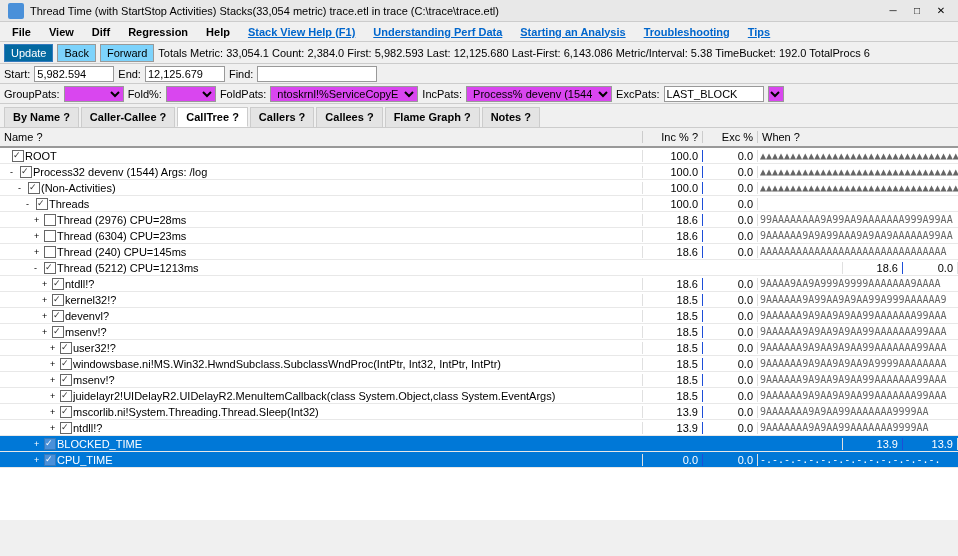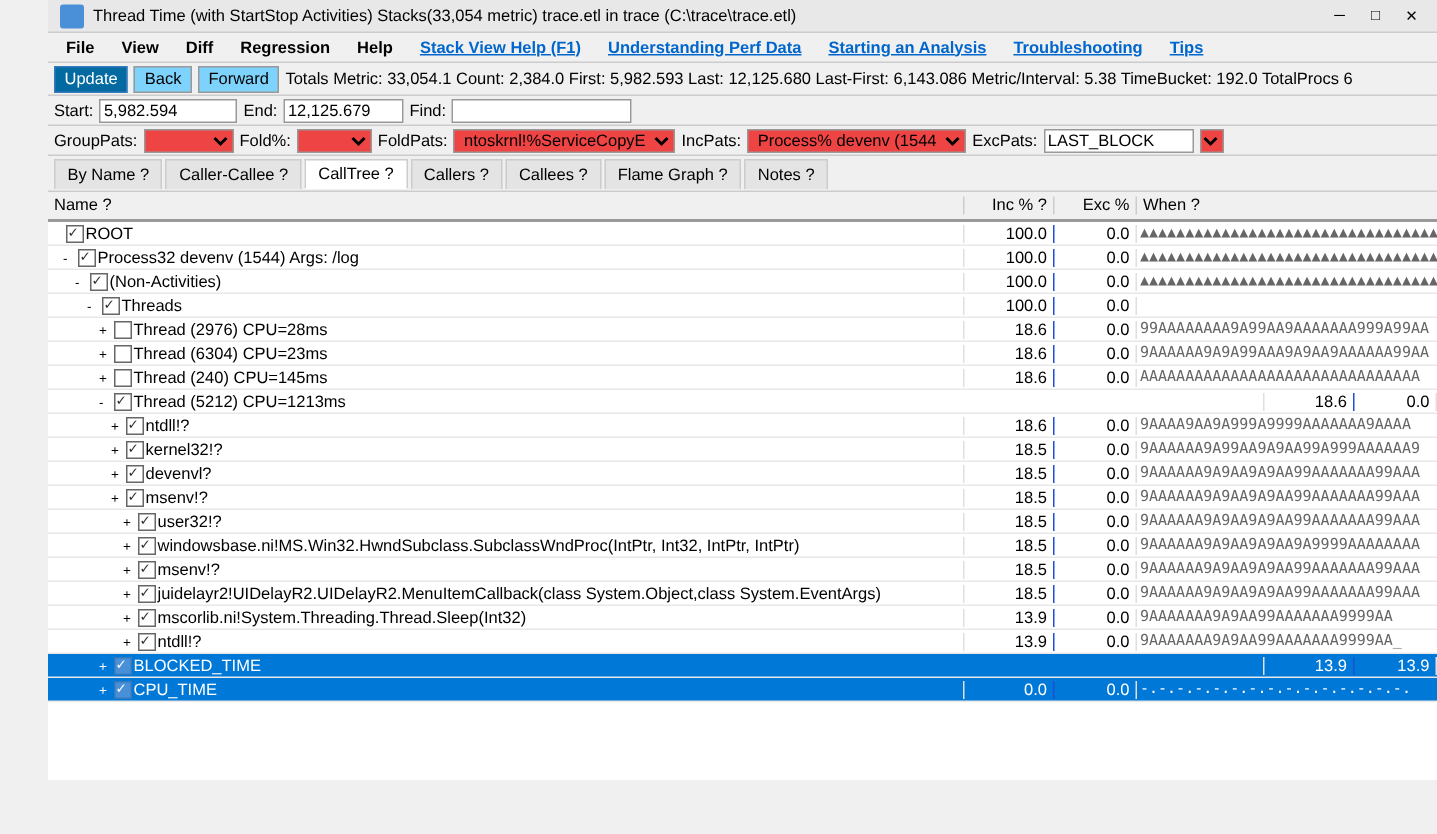--- a/index.html
+++ b/index.html
@@ -77,33 +77,34 @@
       border: 1px solid #999;
       padding: 0 2px;
       font-size: 11px;
       min-width: 40px;
     }
     .filter-dropdown {
       height: 16px;
       border: 1px solid #999;
       font-size: 11px;
       padding: 0 2px;
-      background: #ef4444;
+      background: #d946ef;
     }
     .filter-dropdown-wide { min-width: 140px; }
 
     
     #tabs {
       background: #f0f0f0;
       padding: 2px 4px 0;
       border-bottom: 1px solid #ccc;
       display: flex;
-      align-items: flex-start;
+      align-items: center;
       gap: 2px;
       height: 24px;
+      font-weight: bold;
     }
     .tab {
       padding: 2px 8px;
       border: 1px solid #ccc;
       border-bottom: none;
       background: #e4e4e4;
       cursor: pointer;
       font-size: 11px;
       height: 20px;
       display: flex; align-items: center;
@@ -142,21 +143,21 @@
     .cell-exc { width: 55px; text-align: right; padding: 0 4px; border-right: 1px solid #e0e0e0; }
     .cell-when { flex: 0 0 200px; padding: 0 2px; overflow: hidden; white-space: nowrap; font-family: monospace; font-size: 10px; color: #666; }
     .indent { display: inline-block; width: 8px; flex-shrink: 0; }
     .expander { display: inline-block; width: 10px; font-size: 9px; cursor: pointer; flex-shrink: 0; }
     .checkbox { display: inline-block; width: 12px; height: 12px; border: 1px solid #666; background: white; flex-shrink: 0; position: relative; margin-right: 1px; }
     .checkbox.checked::after { content: '✓'; font-size: 9px; position: absolute; top: -1px; left: 0; color: #333; }
     .checkbox.empty { background: white; }
     .checkbox.checked-blue { background: #4a90d9; border-color: #357abd; }
     .checkbox.checked-blue::after { content: '✓'; font-size: 9px; position: absolute; top: -1px; left: 0; color: white; }
     
-    #main { height: calc(556px - 22px); display: flex; flex-direction: column; margin-left: 32px; }
+    #main { height: calc(556px - 22px); display: flex; flex-direction: column; }
   </style>
 </head>
 <body>
 
 <div id="main">
 
   <div id="title-bar">
     <span id="title-icon"></span>
     <span id="title-text">Thread Time (with StartStop Activities) Stacks(33,054 metric) trace.etl in trace (C:\trace\trace.etl)</span>
     <div class="window-btn">─</div>
@@ -180,21 +181,21 @@
 
   <div id="toolbar">
     <button class="tb-btn blue">Update</button>
     <button class="tb-btn">Back</button>
     <button class="tb-btn">Forward</button>
     <span class="tb-label">Totals Metric: 33,054.1  Count: 2,384.0  First: 5,982.593  Last: 12,125.680  Last-First: 6,143.086  Metric/Interval: 5.38  TimeBucket: 192.0  TotalProcs 6</span>
   </div>
 
   <div class="filter-row">
     <span class="filter-label">Start:</span>
-    <input class="filter-input" style="width: 92px;" value="5,982.594">
+    <input class="filter-input" style="width: 80px;" value="5,982.594">
     <span class="filter-label">End:</span>
     <input class="filter-input" style="width: 80px;" value="12,125.679">
     <span class="filter-label">Find:</span>
     <input class="filter-input" style="width: 120px;">
   </div>
 
   <div class="filter-row">
     <span class="filter-label">GroupPats:</span>
     <select class="filter-dropdown" style="width:60px"></select>
     <span class="filter-label">Fold%:</span>

